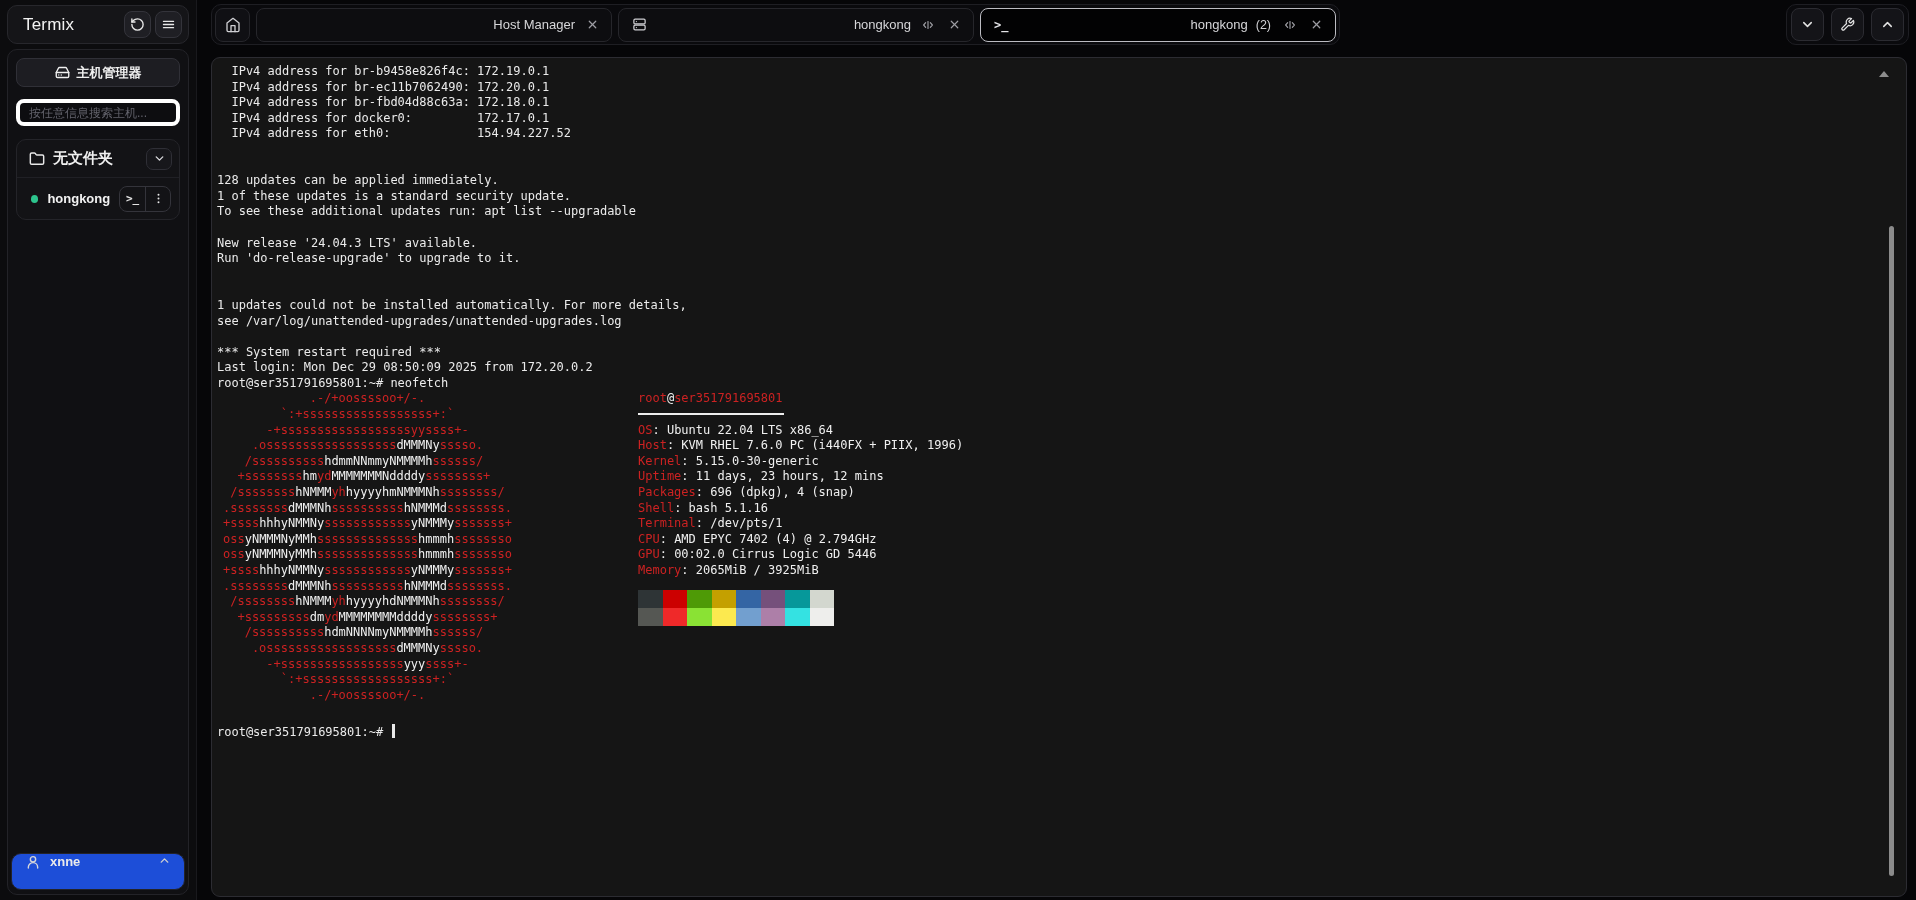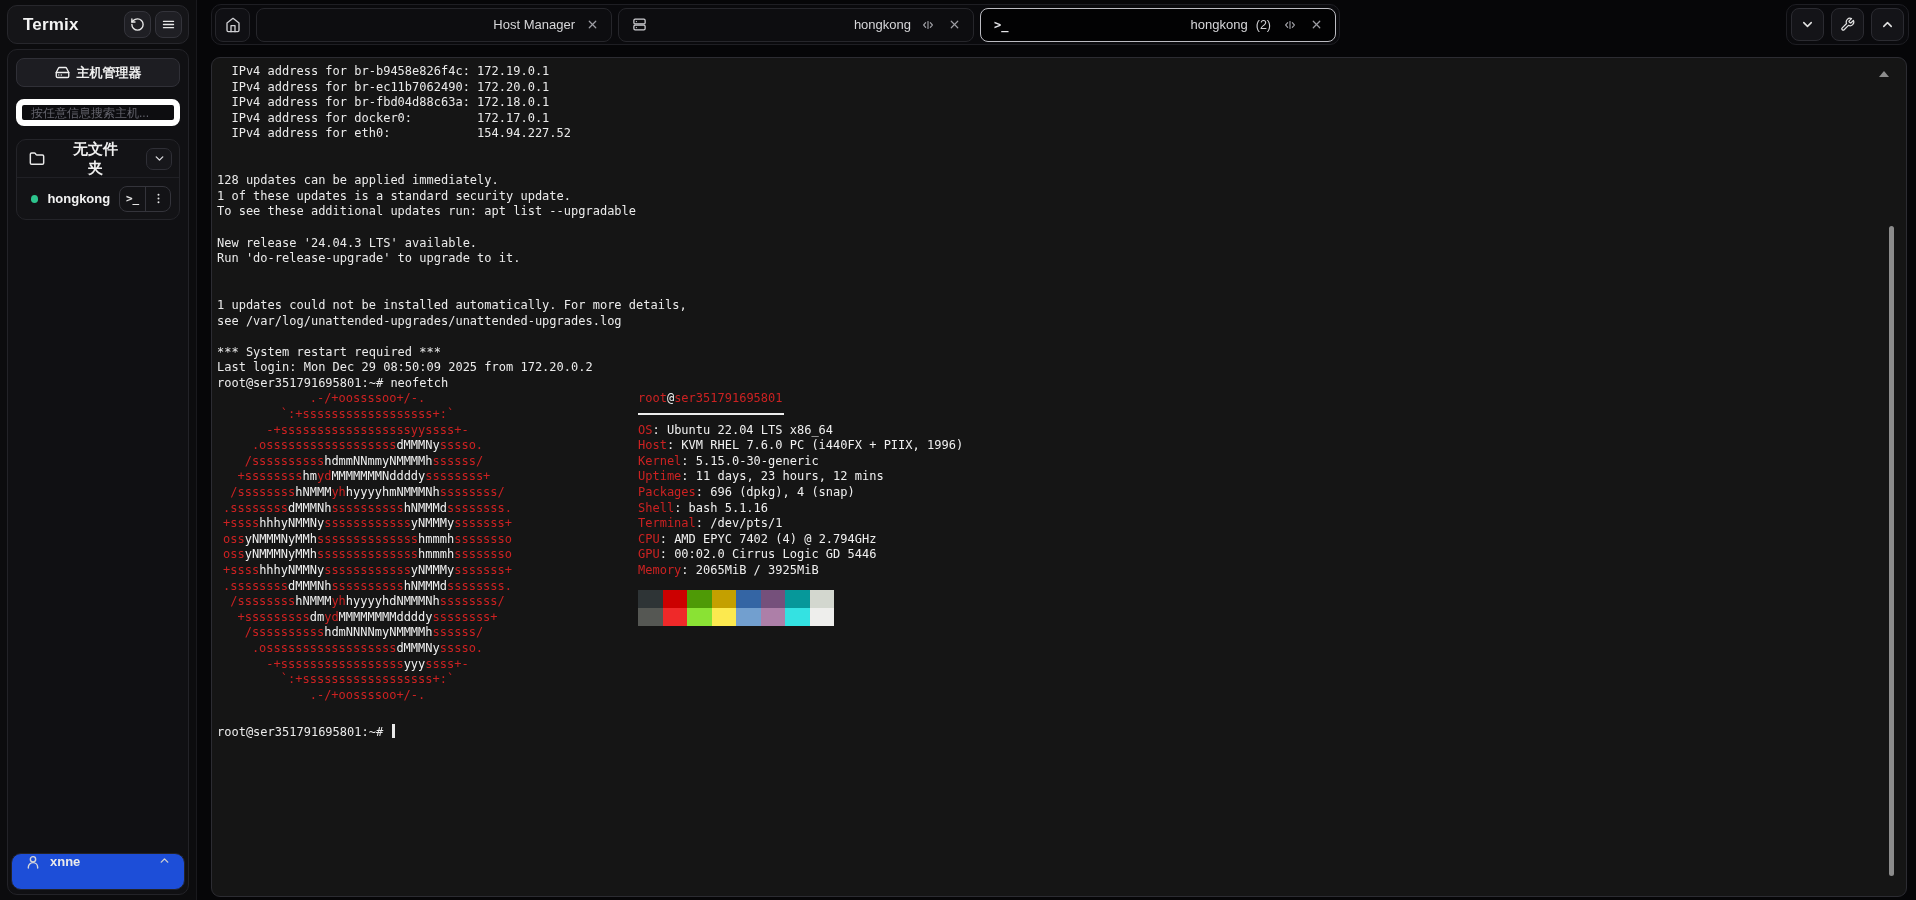--- a/index.html
+++ b/index.html
@@ -10,28 +10,28 @@
     color:#e8e8e8;
     position:relative;
     --t-red:#cc2222;
     --t-fg:#ebebeb;
   }
   svg { display:block; }
 
   
   .sidebar { position:absolute; left:0; top:0; width:197px; height:900px; background:#0c0c0e; border-right:1px solid #19191d; }
   .sb-header { position:absolute; left:7px; top:5px; width:182px; height:39px; background:#151518; border:1px solid #27272c; border-radius:10px; display:flex; align-items:center; padding:0 6px 0 15px; }
-  .sb-title { font-size:17px; font-weight:700; color:#f3f3f3; letter-spacing:.2px; flex:1; }
+  .sb-title { font-size:17px; font-weight:400; color:#f3f3f3; letter-spacing:.2px; flex:1; }
   .sb-hbtn { width:27px; height:27px; border-radius:8px; background:#1f1f24; border:1px solid #34343b; display:flex; align-items:center; justify-content:center; color:#e8e8e8; margin-left:4px; }
   .sb-body { position:absolute; left:7px; top:49px; width:182px; bottom:5px; background:#101013; border:1px solid #232328; border-radius:10px; }
   .hm-btn { margin:8px 8px 0; height:29px; background:#1d1d22; border:1px solid #303037; border-radius:8px; display:flex; align-items:center; justify-content:center; gap:7px; color:#f0f0f0; font-size:13px; font-weight:700; }
-  .sb-search { display:block; width:164px; margin:12px 8px 0; height:27px; background:#0d0d10; border:6px solid #ffffff; border-radius:8px; color:#c8c8cc; font-size:12px; padding:0 9px; outline:none; font-family:"Liberation Sans",sans-serif; }
+  .sb-search { display:block; width:164px; margin:12px 8px 0; height:27px; background:#0d0d10; border:4px solid #ffffff; border-radius:8px; color:#c8c8cc; font-size:12px; padding:0 9px; outline:none; font-family:"Liberation Sans",sans-serif; }
   .sb-search::placeholder { color:#62626b; }
   .folder-card { margin:13px 8px 0; border:1px solid #242429; border-radius:10px; background:#131316; overflow:hidden; }
-  .f-head { height:37px; display:flex; align-items:center; gap:24px; padding:0 7px 0 12px;text-align:center; }
+  .f-head { height:37px; display:flex; align-items:center; gap:8px; padding:0 7px 0 12px; }
   .f-label { font-size:15px; font-weight:700; color:#f0f0f0; flex:1; }
   .f-chevbtn { width:26px; height:22px; border-radius:7px; background:#17171b; border:1px solid #2f2f36; display:flex; align-items:center; justify-content:center; color:#d8d8dc; }
   .f-div { height:1px; background:#202025; }
   .host-row { height:41px; display:flex; align-items:center; gap:9px; padding:0 8px 0 14px; }
   .host-dot { width:8px; height:8px; border-radius:50%; background:#2dc48d; }
   .host-name { font-size:13px; font-weight:700; color:#f2f2f2; flex:1; }
   .host-btns { display:flex; border:1px solid #34343b; border-radius:8px; overflow:hidden; height:26px; }
   .host-btn { width:27px; display:flex; align-items:center; justify-content:center; color:#e5e5e5; }
   .host-btn + .host-btn { border-left:1px solid #34343b; }
   .term-glyph { font-family:"DejaVu Sans Mono",monospace; font-size:11px; font-weight:700; }

